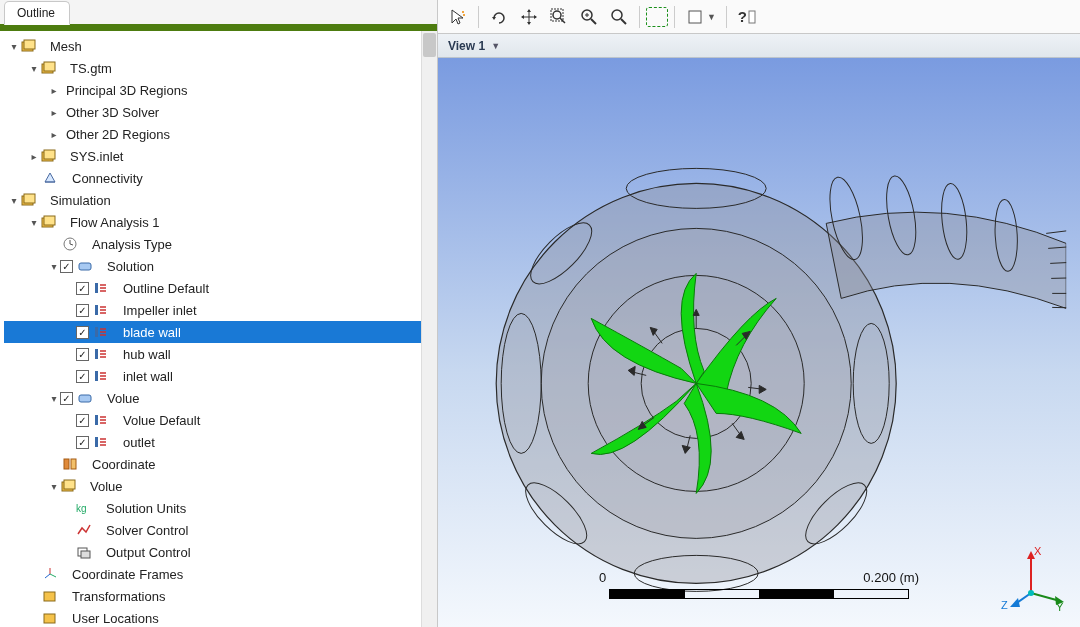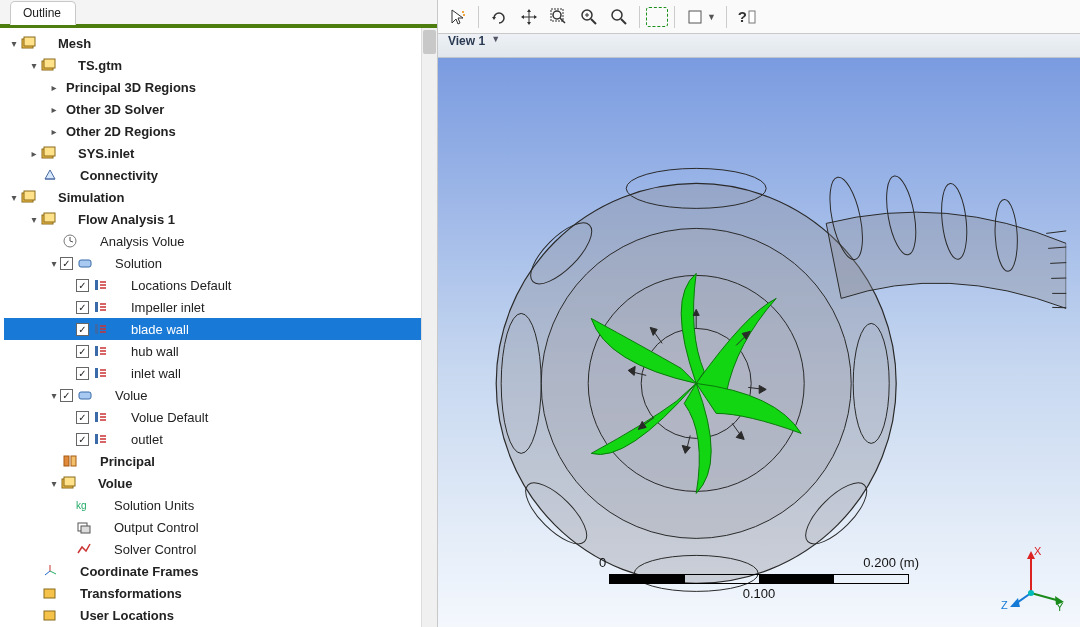--- a/index.html
+++ b/index.html
@@ -1,41 +1,41 @@
 <!DOCTYPE html>
 <html><head>
 <meta charset="utf-8">
 <style>
   * { box-sizing: border-box; margin: 0; padding: 0; }
   body { font-family: "Segoe UI", Tahoma, sans-serif; font-size: 13px; color: #222; background: #fff; width: 1080px; height: 627px; overflow: hidden; }
   .app { display: flex; width: 100%; height: 100%; }
 
   
   .left-panel { width: 438px; height: 100%; border-right: 1px solid #c8c8c8; display: flex; flex-direction: column; background: #fff; }
-  .tab-bar { display: flex; padding-left: 10px; background: #f4f4f4; border-bottom: 4px solid #4d7c0f; }
+  .tab-bar { display: flex; padding-left: 4px; background: #f4f4f4; border-bottom: 7px solid #4d7c0f; }
   .tab { padding: 4px 14px 4px 12px; background: #fff; border: 1px solid #c8c8c8; border-bottom: 1px solid #fff; border-radius: 5px 5px 0 0; font-size: 12px; position: relative; top: 1px; cursor: pointer; }
   .tree { flex: 1; overflow: auto; padding: 4px 0 4px 4px; position: relative; }
   .tree-scroll { position: absolute; right: 0; top: 0; width: 16px; height: 100%; background: #f0f0f0; border-left: 1px solid #ddd; }
   .tree-scroll-thumb { position: absolute; left: 1px; top: 2px; width: 13px; height: 24px; background: #c8c8c8; border-radius: 2px; }
   .node { display: flex; align-items: center; height: 22px; white-space: nowrap; padding-right: 18px; }
   .node.selected { background: #1979d6; color: #fff; }
   .caret { width: 12px; display: inline-flex; justify-content: center; cursor: pointer; font-size: 10px; color: #555; }
   .spacer { display:inline-block; }
   .chk { width: 13px; height: 13px; border: 1px solid #666; background: #fff; display:inline-flex; align-items:center; justify-content:center; font-size:10px; margin-right: 4px; color:#222; }
-  .ico { width: 16px; height: 16px; display:inline-flex; align-items:center; justify-content:center; margin-right: 20px; }
+  .ico { width: 16px; height: 16px; display:inline-flex; align-items:center; justify-content:center; margin-right: 12px; }
   .lbl { padding-left: 2px; }
-  .bold { font-weight: 700; }
+  .bold { font-weight: 400; }
 
   
   .right-panel { flex: 1; display: flex; flex-direction: column; height: 100%; }
   .toolbar { height: 34px; border-bottom: 1px solid #c8c8c8; display:flex; align-items:center; gap:2px; padding: 0 6px; background:#fafafa; }
   .tbtn { width: 28px; height: 26px; display:inline-flex; align-items:center; justify-content:center; border-radius:3px; cursor:pointer; font-size:15px; color:#333; }
   .tsep { width:1px; height:22px; background:#ccc; margin: 0 4px; }
   .dropdown-arrow{font-size:9px; color:#555; margin-left:-4px; margin-right:4px;}
-  .view-header { height: 24px; background: linear-gradient(#eef2f6,#e0e6ec); border-bottom:1px solid #bcc4cc; display:flex; align-items:flex-start; padding:0 10px; font-size:12px; font-weight:600; color:#2a3a52; gap:6px; }
+  .view-header { height: 24px; background: linear-gradient(#eef2f6,#e0e6ec); border-bottom:1px solid #bcc4cc; display:flex; align-items:center; padding:0 10px; font-size:12px; font-weight:600; color:#2a3a52; gap:6px; }
   .viewport { flex:1; position:relative; background: linear-gradient(#7a9be0 0%, #c7d8f0 55%, #f4f8fd 100%); overflow:hidden; }
 
   
   .geometry { position:absolute; left:50%; top:50%; transform:translate(-52%,-48%); }
 
   
   .scalebar { position:absolute; left:50%; bottom:26px; transform:translateX(-50%); text-align:center; font-size:13px; color:#111; }
   .scalebar-bar { display:flex; height:10px; border:1px solid #000; width:300px; margin:4px auto 2px; }
   .scalebar-seg { flex:1; }
   .scalebar-seg.filled { background:#000; }
@@ -146,21 +146,21 @@
       </div>
       <div class="node">
         <span class="spacer" style="width:58px"></span>
         <span class="ico">
             <svg width="16" height="16">
               <circle cx="8" cy="8" r="6" fill="#fff" stroke="#777"></circle>
               <line x1="8" y1="8" x2="8" y2="4" stroke="#555"></line>
               <line x1="8" y1="8" x2="11" y2="9" stroke="#555"></line>
             </svg>
           </span>
-        <span class="lbl">Analysis Volue</span>
+        <span class="lbl">Analysis Type</span>
       </div>
       <div class="node">
         <span class="spacer" style="width:44px"></span>
         <span class="caret">▾</span>
         <span class="chk">✓</span>
         <span class="ico">
             <svg width="16" height="16">
               <rect x="2" y="5" width="12" height="7" rx="2" fill="#a7c9f2" stroke="#3a6aa8"></rect>
             </svg>
           </span>
@@ -168,21 +168,21 @@
       </div>
       <div class="node">
         <span class="spacer" style="width:72px"></span>
         <span class="chk">✓</span>
         <span class="ico">
             <svg width="16" height="16">
               <rect x="2" y="3" width="3" height="10" fill="#3a6aa8"></rect>
               <path d="M7 5 h6 M7 8 h6 M7 11 h6" stroke="#c33" stroke-width="1.5"></path>
             </svg>
           </span>
-        <span class="lbl">Locations Default</span>
+        <span class="lbl">Outline Default</span>
       </div>
       <div class="node">
         <span class="spacer" style="width:72px"></span>
         <span class="chk">✓</span>
         <span class="ico">
             <svg width="16" height="16">
               <rect x="2" y="3" width="3" height="10" fill="#3a6aa8"></rect>
               <path d="M7 5 h6 M7 8 h6 M7 11 h6" stroke="#c33" stroke-width="1.5"></path>
             </svg>
           </span>
@@ -255,60 +255,60 @@
         <span class="lbl">outlet</span>
       </div>
       <div class="node">
         <span class="spacer" style="width:58px"></span>
         <span class="ico">
             <svg width="16" height="16">
               <rect x="2" y="3" width="5" height="10" fill="#e08a3a" stroke="#a55a12"></rect>
               <rect x="9" y="3" width="5" height="10" fill="#f2c06a" stroke="#a55a12"></rect>
             </svg>
           </span>
-        <span class="lbl bold">Principal</span>
+        <span class="lbl bold">Coordinate</span>
       </div>
       <div class="node">
         <span class="spacer" style="width:44px"></span>
         <span class="caret">▾</span>
         <span class="ico">
             <svg width="16" height="16">
               <rect x="2" y="4" width="11" height="9" fill="#f5c24a" stroke="#8a6a1a"></rect>
               <rect x="4" y="2" width="11" height="9" fill="#ffe28a" stroke="#8a6a1a"></rect>
             </svg>
           </span>
         <span class="lbl bold">Volue</span>
       </div>
       <div class="node">
         <span class="spacer" style="width:72px"></span>
         <span class="ico">
             <svg width="16" height="16">
               <text x="0" y="12" font-size="10" fill="#2a6">kg</text>
             </svg>
           </span>
         <span class="lbl">Solution Units</span>
+      </div>
+      <div class="node">
+        <span class="spacer" style="width:72px"></span>
+        <span class="ico">
+            <svg width="16" height="16">
+              <path d="M2 12 L6 6 L10 10 L14 3" fill="none" stroke="#c33" stroke-width="1.5"></path>
+            </svg>
+          </span>
+        <span class="lbl">Solver Control</span>
       </div>
       <div class="node">
         <span class="spacer" style="width:72px"></span>
         <span class="ico">
             <svg width="16" height="16">
               <rect x="2" y="4" width="9" height="8" fill="#fff" stroke="#555"></rect>
               <rect x="5" y="7" width="9" height="7" fill="#ddd" stroke="#555"></rect>
             </svg>
           </span>
         <span class="lbl">Output Control</span>
-      </div>
-      <div class="node">
-        <span class="spacer" style="width:72px"></span>
-        <span class="ico">
-            <svg width="16" height="16">
-              <path d="M2 12 L6 6 L10 10 L14 3" fill="none" stroke="#c33" stroke-width="1.5"></path>
-            </svg>
-          </span>
-        <span class="lbl">Solver Control</span>
       </div>
       <div class="node">
         <span class="spacer" style="width:38px"></span>
         <span class="ico">
             <svg width="16" height="16">
               <line x1="8" y1="8" x2="8" y2="2" stroke="#c33"></line>
               <line x1="8" y1="8" x2="14" y2="11" stroke="#2a6"></line>
               <line x1="8" y1="8" x2="3" y2="12" stroke="#26c"></line>
             </svg>
           </span>
@@ -478,21 +478,20 @@
           <span>0</span>
           <span></span>
           <span><span>0.200</span>&nbsp;<span>(m)</span></span>
         </div>
         <div class="scalebar-bar">
           <div class="scalebar-seg filled"></div>
           <div class="scalebar-seg"></div>
           <div class="scalebar-seg filled"></div>
           <div class="scalebar-seg"></div>
         </div>
-        <div>0.100</div>
       </div>
 
       <div class="triad">
         <svg width="70" height="70">
           <line x1="35" y1="50" x2="35" y2="12" stroke="#d22" stroke-width="2"></line>
             <polygon points="35,8 31,16 39,16" fill="#d22"></polygon>
           <text x="38" y="12" font-size="11" fill="#d22">X</text>
           <line x1="35" y1="50" x2="64" y2="58" stroke="#1a8a1a" stroke-width="2"></line>
             <polygon points="68,59 59,53 60,62" fill="#1a8a1a"></polygon>
           <text x="60" y="68" font-size="11" fill="#1a8a1a">Y</text>

